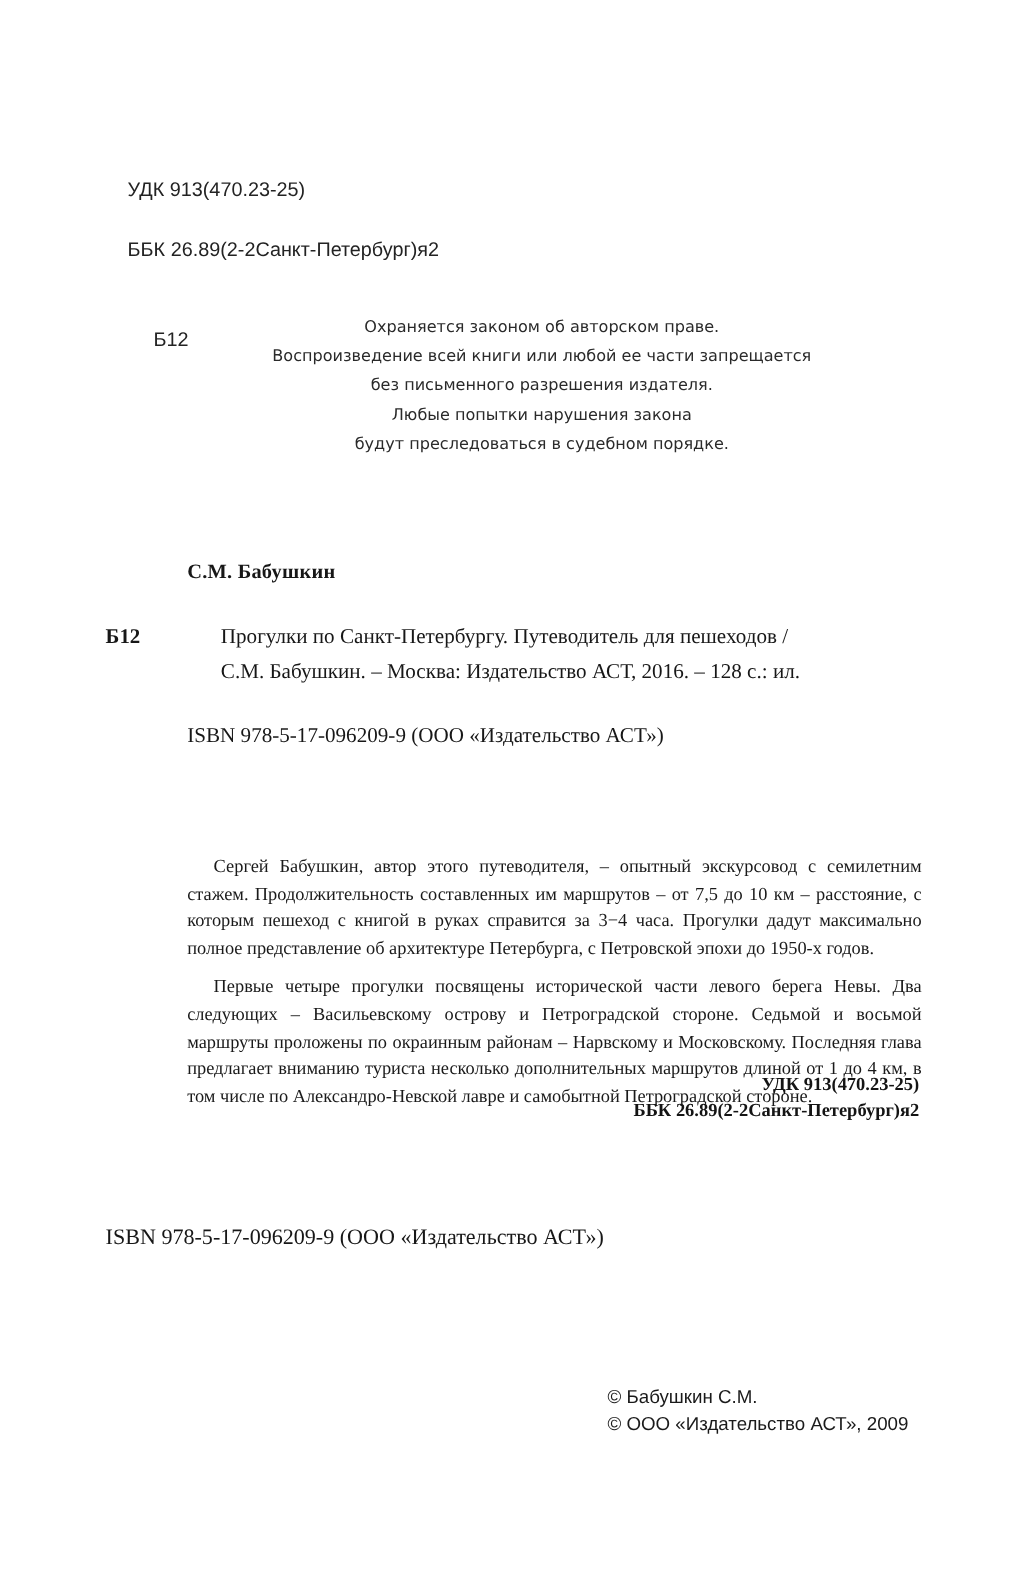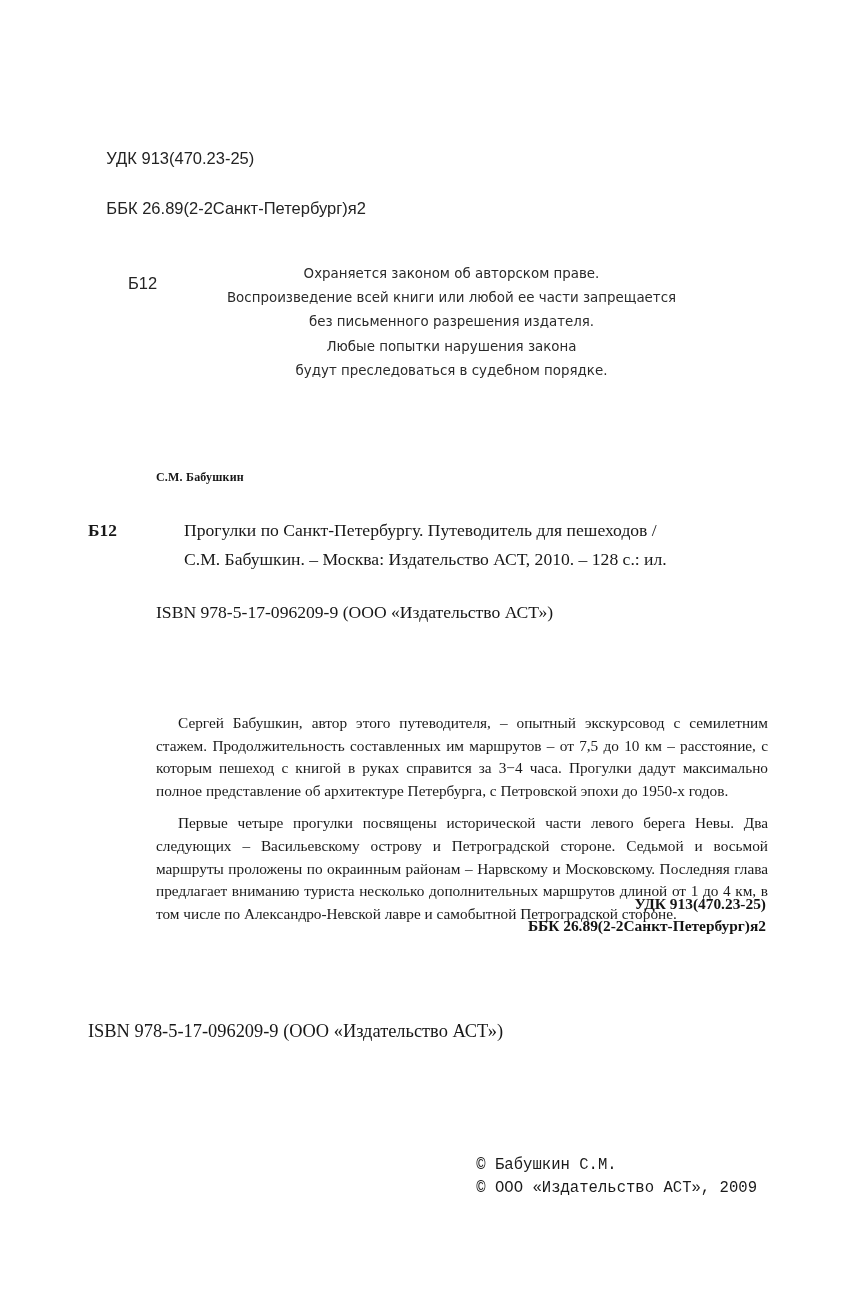--- a/index.html
+++ b/index.html
@@ -61,21 +61,21 @@
     left: 88px;
     top: 466px;
     width: 690px;
     font-family: "Liberation Serif", serif;
     font-size: 17.6px;
     color: #171717;
   }
   .biblio-author {
     margin-left: 68px;
     font-weight: bold;
-    font-size: 12px;
+    font-size: 17px;
     letter-spacing: 0.2px;
     line-height: 22px;
   }
   .biblio-entry {
     display: flex;
     margin-top: 28px;
   }
   .biblio-sign {
     flex: 0 0 68px;
     font-weight: bold;
@@ -147,21 +147,21 @@
     white-space: nowrap;
     color: #171717;
   }
 
   
   .copyright-block {
     position: absolute;
     right: 88px;
     top: 1154px;
     text-align: left;
-    font-family: Liberation Mono, monospace;
+    font-family: Liberation Sans, sans-serif;
     font-size: 15.6px;
     line-height: 22.5px;
     color: #1a1a1a;
   }
   .copyright-block .line {
     display: block;
     white-space: nowrap;
   }
 </style>
 </head>
@@ -182,21 +182,21 @@
     <span class="line">Любые попытки нарушения закона</span>
     <span class="line">будут преследоваться в судебном порядке.</span>
   </div>
 
   <div class="biblio">
     <div class="biblio-author">С.М. Бабушкин</div>
     <div class="biblio-entry">
       <div class="biblio-sign">Б12</div>
       <div class="biblio-text">
         <span class="line">Прогулки по Санкт-Петербургу. Путеводитель для пешеходов /</span>
-        <span class="line">С.М. Бабушкин. – Москва: Издательство АСТ, 2010. – 128 с.: ил.</span>
+        <span class="line">С.М. Бабушкин. – Москва: Издательство АСТ, 2016. – 128 с.: ил.</span>
       </div>
     </div>
     <div class="biblio-isbn">ISBN 978-5-17-096209-9 (ООО «Издательство АСТ»)</div>
   </div>
 
   <div class="annotation">
     <p>Сергей Бабушкин, автор этого путеводителя, – опытный экскурсовод с семилетним стажем. Продолжительность составленных им маршрутов – от 7,5 до 10 км – расстояние, с которым пешеход с книгой в руках справится за 3−4 часа. Прогулки дадут максимально полное представление об архитектуре Петербурга, с Петровской эпохи до 1950-х годов.</p>
     <p>Первые четыре прогулки посвящены исторической части левого берега Невы. Два следующих – Васильевскому острову и Петроградской стороне. Седьмой и восьмой маршруты проложены по окраинным районам – Нарвскому и Московскому. Последняя глава предлагает вниманию туриста несколько дополнительных маршрутов длиной от 1 до 4 км, в том числе по Александро-Невской лавре и самобытной Петроградской стороне.</p>
   </div>
 

